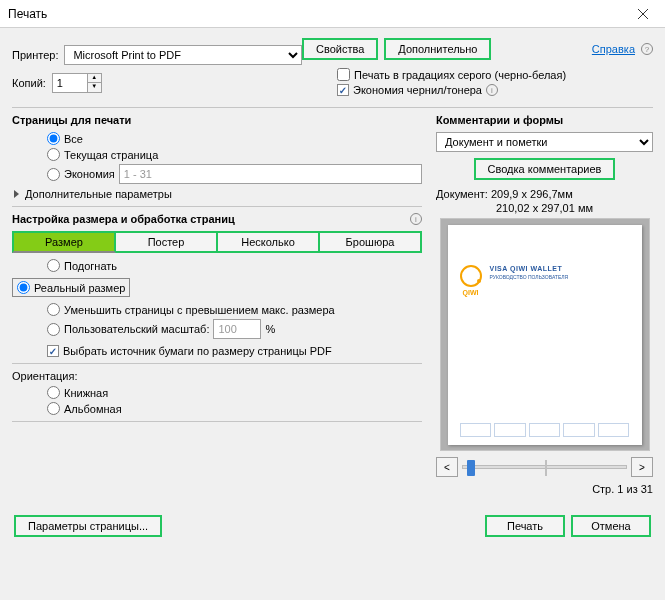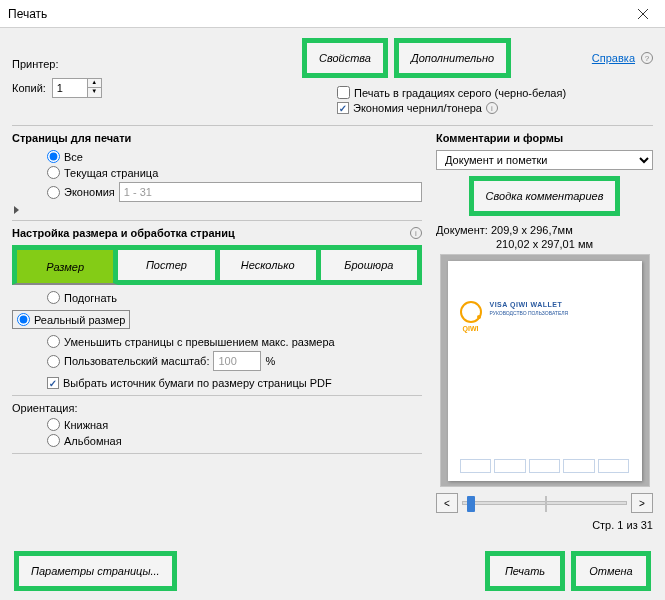--- a/index.html
+++ b/index.html
@@ -4,21 +4,21 @@
 <style>
 * { box-sizing: border-box; margin: 0; padding: 0; font-family: "Segoe UI", Tahoma, sans-serif; font-size: 11px; }
 body { background: #f0f0f0; width: 665px; height: 600px; overflow: hidden; }
 .titlebar { display: flex; align-items: center; justify-content: space-between; height: 28px; background: #fff; border-bottom: 1px solid #d0d0d0; padding: 0 0 0 8px; }
 .titlebar .title { font-size: 12px; }
 .titlebar .close { width: 44px; height: 28px; display: flex; align-items: center; justify-content: center; cursor: pointer; }
 .content { padding: 10px 12px; }
 .row { display: flex; align-items: center; gap: 6px; }
 label { color: #000; }
 select, input[type=text] { border: 1px solid #a0a0a0; height: 20px; padding: 0 4px; background: #fff; font-size: 11px; }
-.btn { border: 5px solid #22c55e; background: #f4f4f4; height: 40px; padding: 0 12px; cursor: pointer; font-size: 11px; font-style: italic; }
+.btn { border: 2px solid #22c55e; background: #f4f4f4; height: 22px; padding: 0 12px; cursor: pointer; font-size: 11px; }
 .link { color: #0066cc; text-decoration: underline; cursor: pointer; }
 .help-icon { display: inline-flex; width: 12px; height: 12px; border: 1px solid #888; border-radius: 50%; align-items: center; justify-content: center; font-size: 8px; color: #888; }
 .topgrid { display: flex; align-items: center; margin-bottom: 8px; }
 .topleft { flex: 0 0 290px; }
 .spinner { display:inline-flex; align-items:center; border:1px solid #a0a0a0; height:20px; background:#fff; }
 .spinner input { border:none; width:34px; height:18px; text-align:left; padding:0 4px; }
 .spin-btns { display:flex; flex-direction:column; }
 .spin-btns div { width:14px; height:9px; border-left:1px solid #a0a0a0; background:#f4f4f4; font-size:6px; text-align:center; line-height:7px; cursor:pointer; }
 .spin-btns div:first-child { border-bottom:1px solid #a0a0a0; }
 hr.sep { border:none; border-top:1px solid #c5c5c5; margin:6px 0; }
@@ -65,20 +65,21 @@
         <line x1="10" y1="0" x2="0" y2="10" stroke="#333" stroke-width="1"></line>
       </svg>
   </div>
 </div>
 
 <div class="content">
   <div class="topgrid">
     <div class="topleft">
       <div class="row" style="margin-bottom:8px">
         <label>Принтер:</label>
+        <select style="flex:1"><option>Microsoft Print to PDF</option></select>
       </div>
       <div class="row">
         <label>Копий:</label>
         <span class="spinner">
           <input type="text" value="1" style="">
           <span class="spin-btns">
               <div>▲</div>
               <div>▼</div>
             </span>
         </span>
@@ -120,20 +121,21 @@
           <input type="radio" style="">
           <label>Текущая страница</label>
         </div>
       <div class="radio-row">
         <input type="radio" style="">
         <label>Экономия</label>
         <input type="text" style="flex: 1 1 0%; color: rgb(153, 153, 153);" value="1 - 31">
       </div>
       <div class="row" style="margin-top:4px">
         <span class="tri right"></span>
+        <span>Дополнительные параметры</span>
       </div>
 
       <hr class="sep">
 
       <div class="row" style="justify-content:space-between">
         <span class="section-title" style="margin:0">Настройка размера и обработка страниц</span>
         <span class="help-icon">i</span>
       </div>
       <div class="seg" style="margin:6px 0">
         <button class="btn active">Размер</button>

